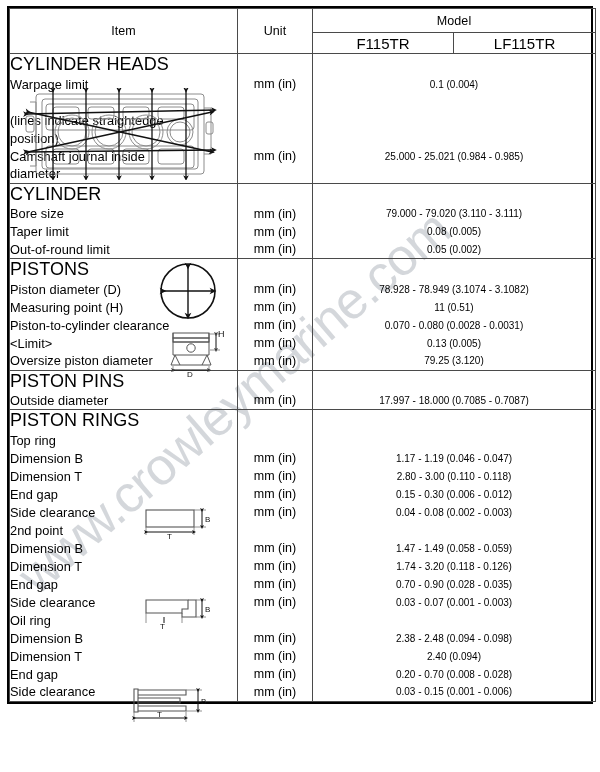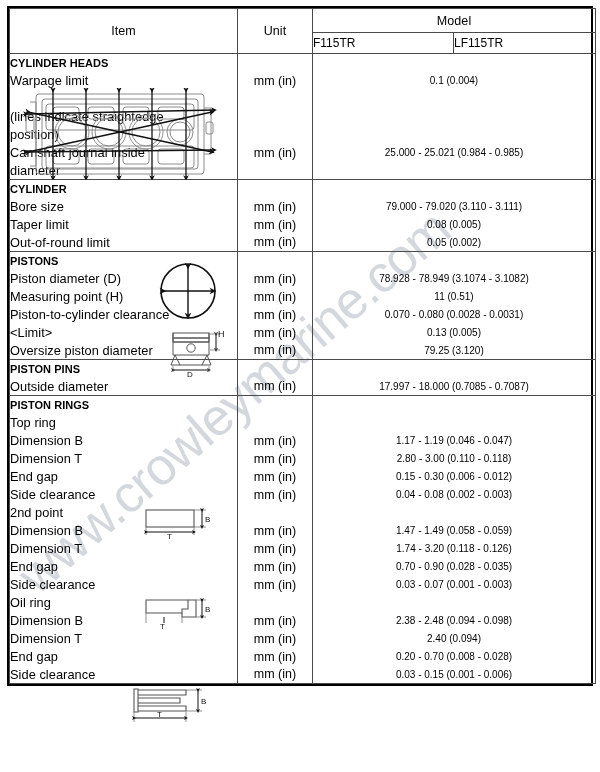--- a/index.html
+++ b/index.html
@@ -76,23 +76,23 @@
   
   th.hdr {
     font-size: 12.5px;
     font-weight: 400;
     text-align: center;
     height: 23px;
     letter-spacing: .1px;
   }
   th.hdr-model { height: 24px; }
   th.hdr-sub {
-    font-size: 12px;
+    font-size: 15px;
     font-weight: 400;
-    text-align: left;
+    text-align: center;
     height: 21px;
   }
 
   
   td.item {
     font-size: 12.8px;
     padding-left: 6px;
     height: 18px;
     text-align: left;
     letter-spacing: .05px;
@@ -103,22 +103,22 @@
     height: 18px;
     margin-top: 22px;
   }
   td.val {
     font-size: 10px;
     text-align: center;
     height: 18px;
   }
 
   .sect {
-    font-weight: bold;
-    font-size: 11px;
+    font-weight: normal;
+    font-size: 18px;
   }
   .ind1 { padding-left: 14px; }
   .ind2 { padding-left: 26px; }
 
   
   td.val, td.blank { border-left: 1px solid #4a4a4a; border-right: 1px solid #4a4a4a; }
 
   
   tr.nb > td { border-top: none; border-bottom: none; }
   tr.nbt > td { border-top: none; }

